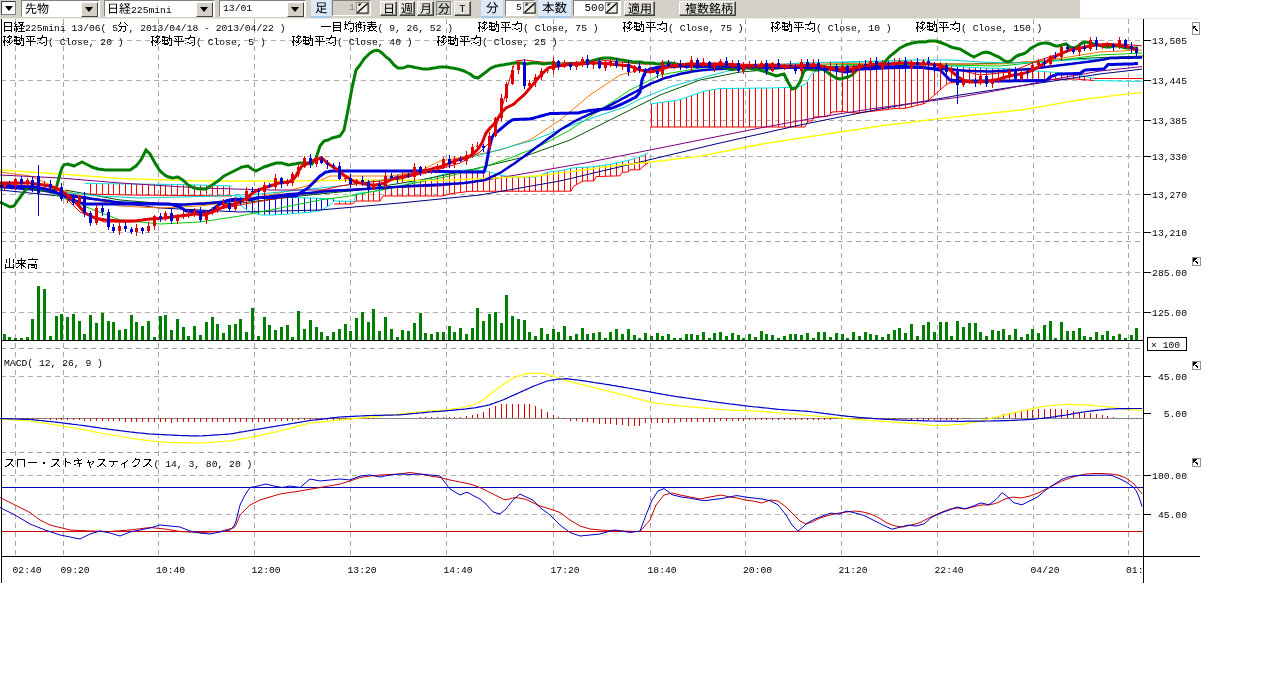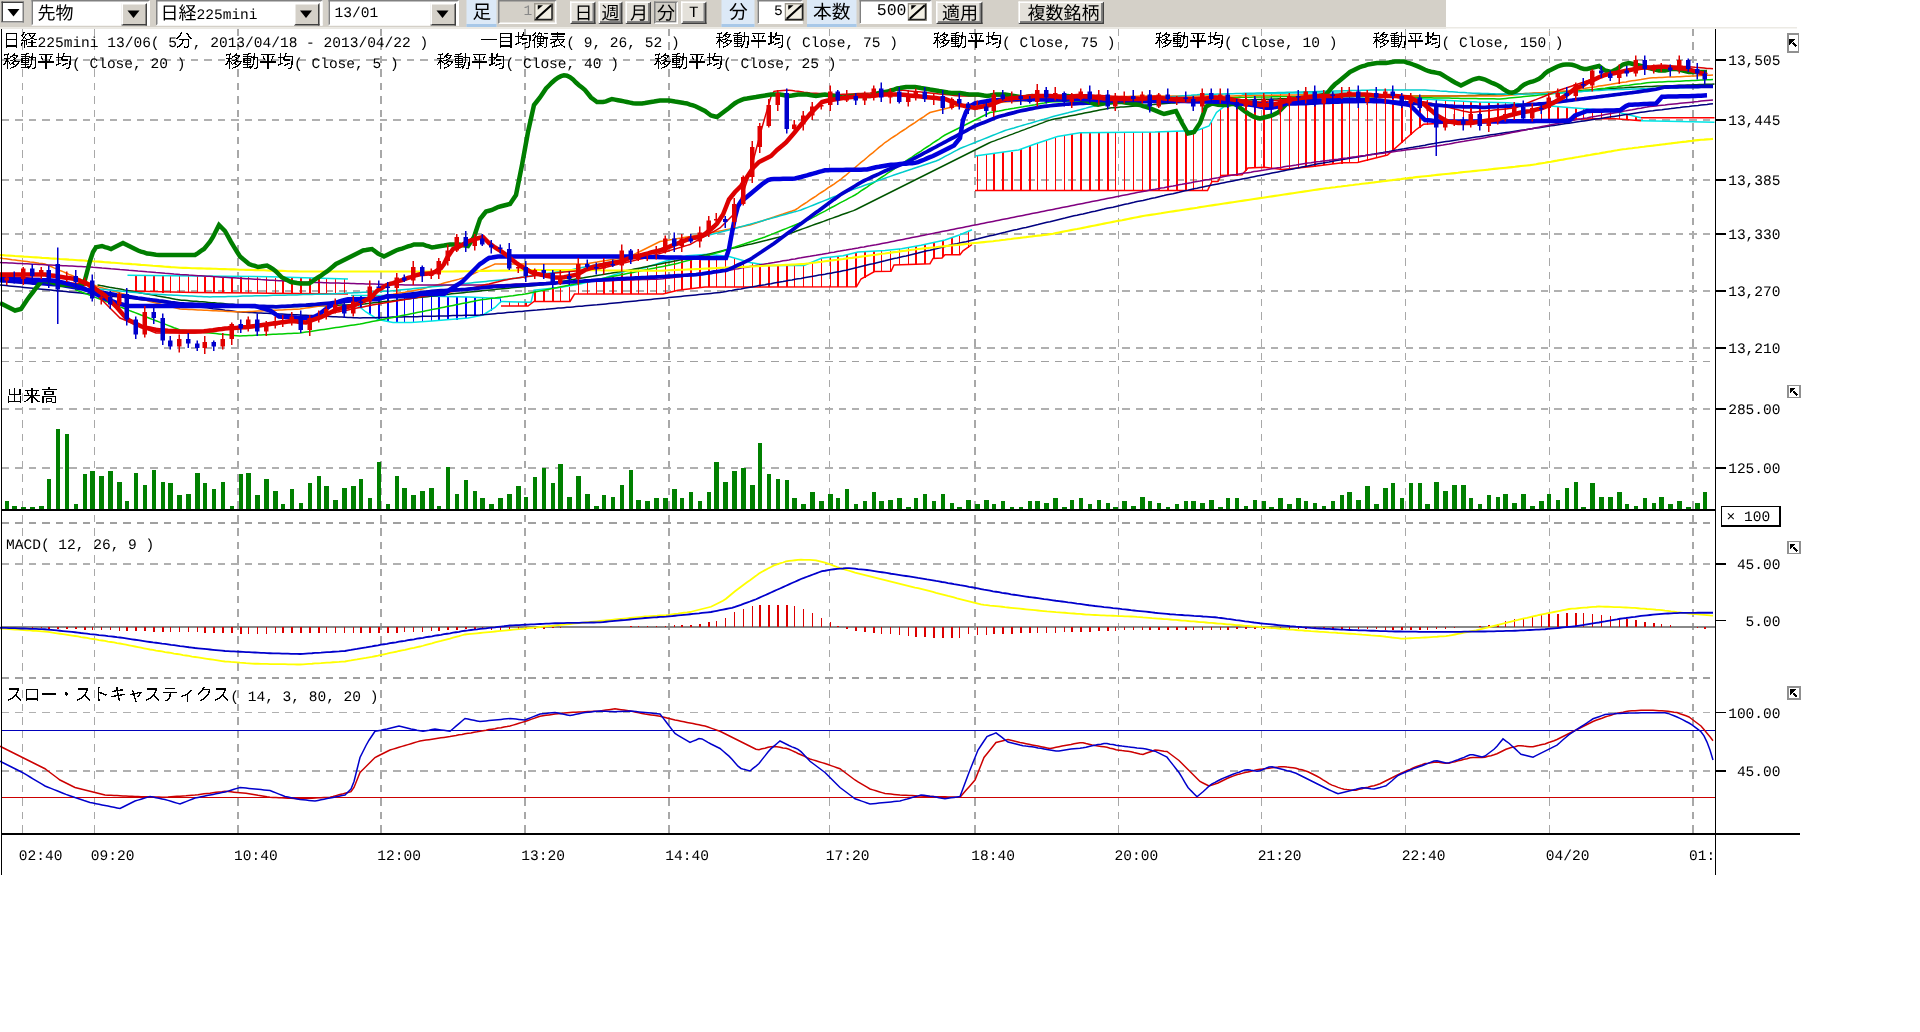--- a/index.html
+++ b/index.html
@@ -1,15 +1,15 @@
 <!DOCTYPE html>
 <html><head><meta charset="utf-8"><style>
 *{margin:0;padding:0}
 body{width:1280px;height:688px;background:#fff;overflow:hidden;position:relative;font-family:"Liberation Sans",sans-serif}
-#tb{position:absolute;left:0;top:0;width:964px;height:19px;background:#d4d0c8}
+#tb{position:absolute;left:0;top:0;width:1080px;height:19px;background:#d4d0c8}
 #tbs{position:absolute;left:0;top:17.5px;width:1198px;height:1.5px;background:#eceae4}
 </style></head><body>
 <div id="tb">
     <div style="position:absolute;left:1px;top:1px;width:15px;height:14px;background:#fff;border:1px solid;border-color:#404040 #808080 #808080 #404040;box-sizing:border-box">
       <div style="position:absolute;left:3px;top:4px;width:0;height:0;border:4px solid transparent;border-top:5px solid #000"></div>
     </div>
     <div style="position:absolute;left:21px;top:0;width:79px;height:17px;background:#fff;border:1px solid;border-color:#808080 #fff #fff #808080;box-sizing:border-box">
       <div style="position:absolute;right:1px;top:1px;width:15px;height:13px;background:#d4d0c8;border:1px solid;border-color:#fff #404040 #404040 #fff">
         <div style="position:absolute;left:3px;top:4px;width:0;height:0;border:4px solid transparent;border-top:5px solid #000"></div>
       </div>

